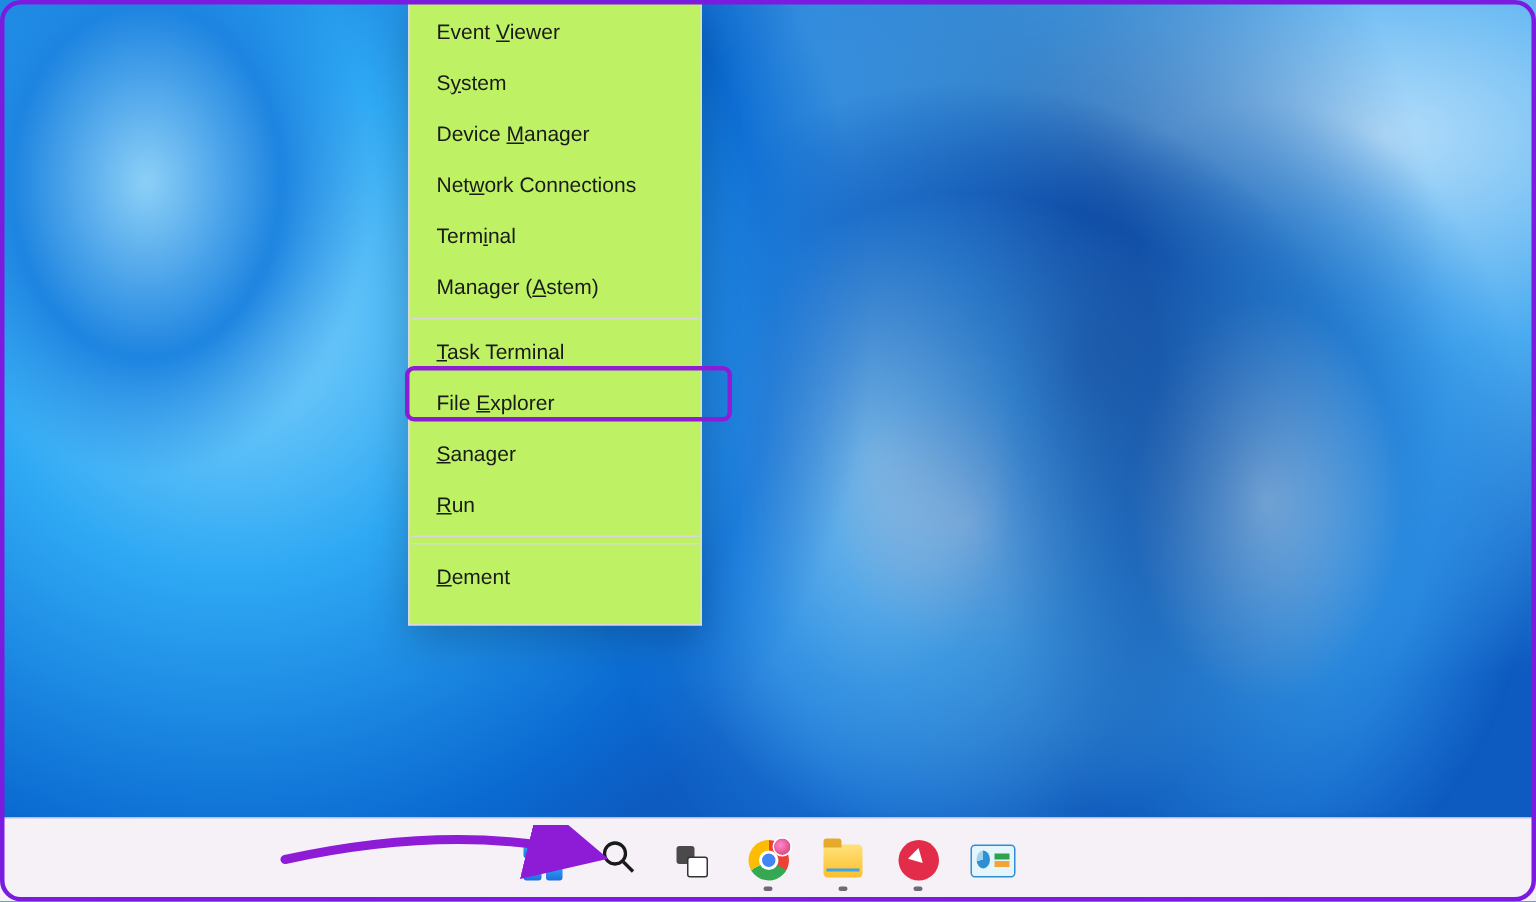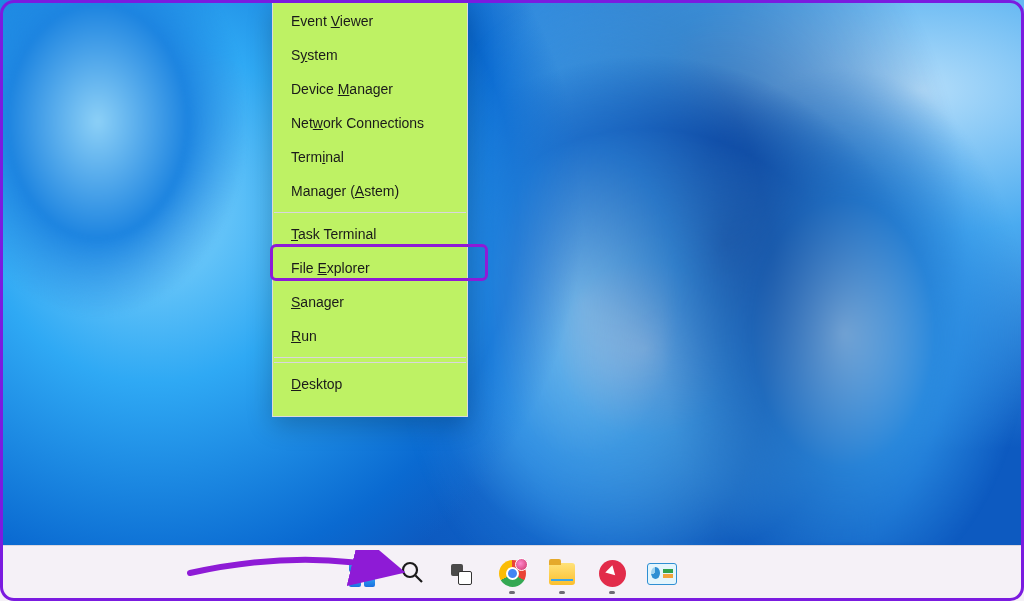--- a/index.html
+++ b/index.html
@@ -179,21 +179,21 @@
     </div>
     <div class="menu-item">
       <span><span></span><span class="ul">S</span><span>anager</span></span>
     </div>
     <div class="menu-item">
       <span><span></span><span class="ul">R</span><span>un</span></span>
     </div>
     <div class="menu-sep"></div>
     <div class="menu-sep"></div>
     <div class="menu-item">
-      <span><span></span><span class="ul">D</span><span>esktop</span></span>
+      <span><span></span><span class="ul">D</span><span>ement</span></span>
     </div>
   </div>
 
 <div class="callout" id="callout-terminal-admin"></div>
 
 <div class="taskbar">
   <div class="tb-item">
     <div class="start-grid">
         <span></span>
         <span></span>

